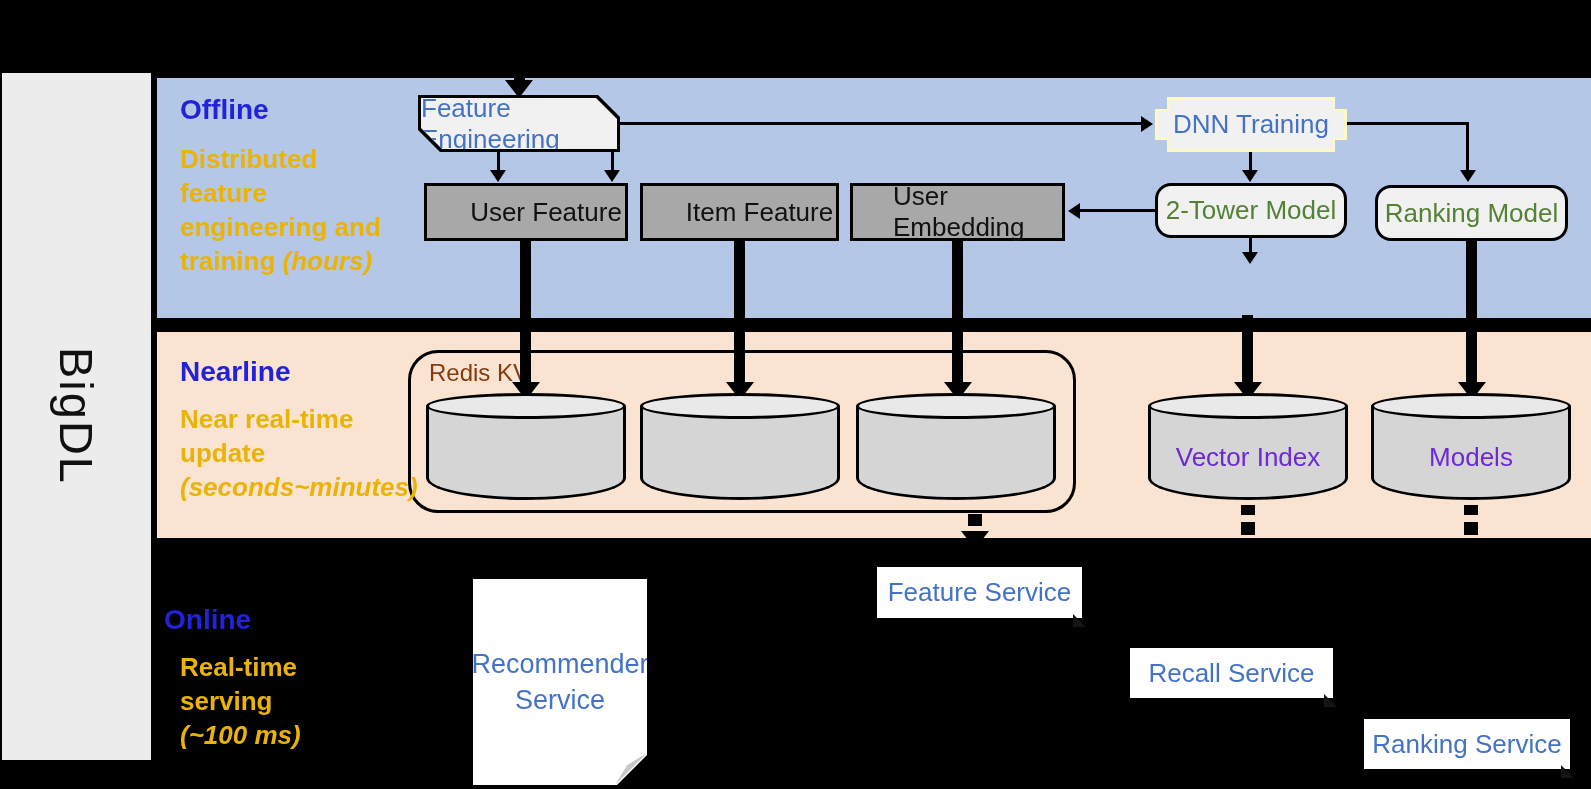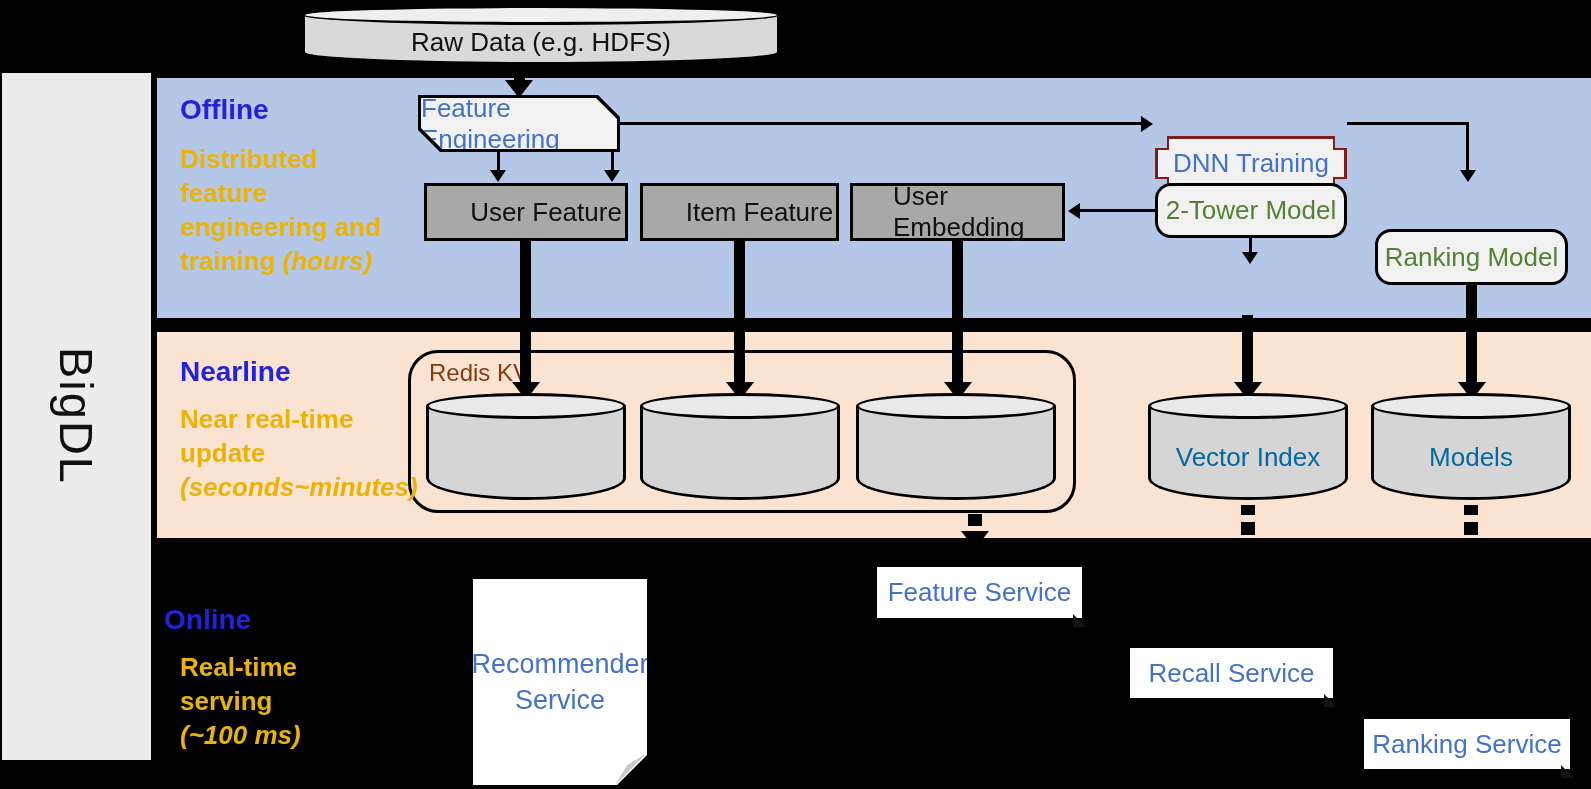--- a/index.html
+++ b/index.html
@@ -26,30 +26,30 @@
   .box{position:absolute;display:flex;align-items:center;justify-content:center;
        font-size:26px;z-index:3;box-sizing:border-box;}
   .graybox{background:#A8A8A8;border:3px solid #000;color:#111;padding-left:40px;}
   .modelbox{background:#F1F1F1;border:3px solid #000;border-radius:16px;color:#548235;}
   
   .shape-outer{position:absolute;z-index:3;}
   .shape-inner{position:absolute;inset:3px;background:#F1F1F1;
        display:flex;align-items:center;justify-content:center;font-size:26px;color:#4472C4;}
   .snip-o{clip-path:polygon(0 0,calc(100% - 22px) 0,100% 22px,100% 100%,22px 100%,0 calc(100% - 22px));background:#000;}
   .snip-i{clip-path:polygon(0 0,calc(100% - 21px) 0,100% 21px,100% 100%,21px 100%,0 calc(100% - 21px));}
-  .plaque-o{clip-path:polygon(0 12px,12px 12px,12px 0,calc(100% - 12px) 0,calc(100% - 12px) 12px,100% 12px,100% calc(100% - 12px),calc(100% - 12px) calc(100% - 12px),calc(100% - 12px) 100%,12px 100%,12px calc(100% - 12px),0 calc(100% - 12px));background:#7f1d1d;margin-top:39px;}
+  .plaque-o{clip-path:polygon(0 12px,12px 12px,12px 0,calc(100% - 12px) 0,calc(100% - 12px) 12px,100% 12px,100% calc(100% - 12px),calc(100% - 12px) calc(100% - 12px),calc(100% - 12px) 100%,12px 100%,12px calc(100% - 12px),0 calc(100% - 12px));background:#fef9c3;}
   .plaque-i{clip-path:polygon(0 11px,11px 11px,11px 0,calc(100% - 11px) 0,calc(100% - 11px) 11px,100% 11px,100% calc(100% - 11px),calc(100% - 11px) calc(100% - 11px),calc(100% - 11px) 100%,11px 100%,11px calc(100% - 11px),0 calc(100% - 11px));}
   
   .cyl{position:absolute;z-index:3;}
   .cyl .cbody{position:absolute;left:0;right:0;top:13px;bottom:0;background:#D5D5D5;
       border:3px solid #000;border-top:none;border-radius:0 0 100px 100px / 0 0 22px 22px;
       display:flex;align-items:center;justify-content:center;}
   .cyl .ctop{position:absolute;left:0;right:0;top:0;height:26px;background:#E9E9E9;
       border:3px solid #000;border-radius:50%;box-sizing:border-box;}
-  .cyl .clabel{position:relative;top:6px;font-size:26px;color:#0369a1;}
+  .cyl .clabel{position:relative;top:6px;font-size:26px;color:#6d28d9;}
   #raw-cyl .cbody{top:10px;border-radius:0 0 100% 100% / 0 0 26px 26px;background:#D9D9D9;}
   #raw-cyl .ctop{height:20px;background:#EFEFEF;}
   #raw-cyl .clabel{color:#111;top:4px;}
   
   .hline,.vline{position:absolute;background:#000;z-index:2;}
   .hline{height:3px;} .vline{width:3px;}
   .thick{width:11px;}
   .ah{position:absolute;width:0;height:0;z-index:2;}
   .ah-down{border-left:8px solid transparent;border-right:8px solid transparent;border-top:12px solid #000;}
   .ah-right{border-top:8px solid transparent;border-bottom:8px solid transparent;border-left:12px solid #000;}
@@ -96,26 +96,20 @@
     <i>(seconds~minutes)</i>
   </div>
 
   <div class="sec-title" style="left:164px;top:604px;">Online</div>
   <div class="sec-desc" style="left:180px;top:650px;">
     <span>Real-time</span><br>
     <span>serving</span><br>
     <i>(~100 ms)</i>
   </div>
 
-  <div class="cyl" id="raw-cyl" style="left:302px;top:5px;width:478px;height:60px;">
-    <div class="cbody">
-        <span class="clabel">Raw Data (e.g. HDFS)</span>
-      </div>
-    <div class="ctop"></div>
-  </div>
 
   <div class="vline thick" style="left:514px;top:66px;height:16px;"></div>
   <div class="ah ah-down-big" style="left:505px;top:80px;"></div>
 
   <div class="shape-outer snip-o" style="left:418px;top:95px;width:202px;height:57px;">
     <div class="shape-inner snip-i">Feature Engineering</div>
   </div>
 
   <div class="shape-outer plaque-o" style="left:1155px;top:97px;width:192px;height:55px;">
     <div class="shape-inner plaque-i">DNN Training</div>
@@ -148,21 +142,21 @@
   <div class="box graybox" style="left:640px;top:183px;width:199px;height:58px;">
     <span>Item Feature</span>
   </div>
   <div class="box graybox" style="left:850px;top:183px;width:215px;height:58px;">
     <span>User Embedding</span>
   </div>
 
   <div class="box modelbox" style="left:1155px;top:183px;width:192px;height:55px;">
     <span>2-Tower Model</span>
   </div>
-  <div class="box modelbox" style="left:1375px;top:185px;width:193px;height:56px;margin-top:44px;">
+  <div class="box modelbox" style="left:1375px;top:185px;width:193px;height:56px;">
     <span>Ranking Model</span>
   </div>
 
   <div class="vline thick" style="left:520px;top:241px;height:141px;"></div>
   <div class="ah ah-down-big" style="left:512px;top:382px;"></div>
   <div class="vline thick" style="left:734px;top:241px;height:141px;"></div>
   <div class="ah ah-down-big" style="left:726px;top:382px;"></div>
   <div class="vline thick" style="left:952px;top:241px;height:141px;"></div>
   <div class="ah ah-down-big" style="left:944px;top:382px;"></div>
   <div class="vline thick" style="left:1242px;top:315px;height:67px;"></div>

